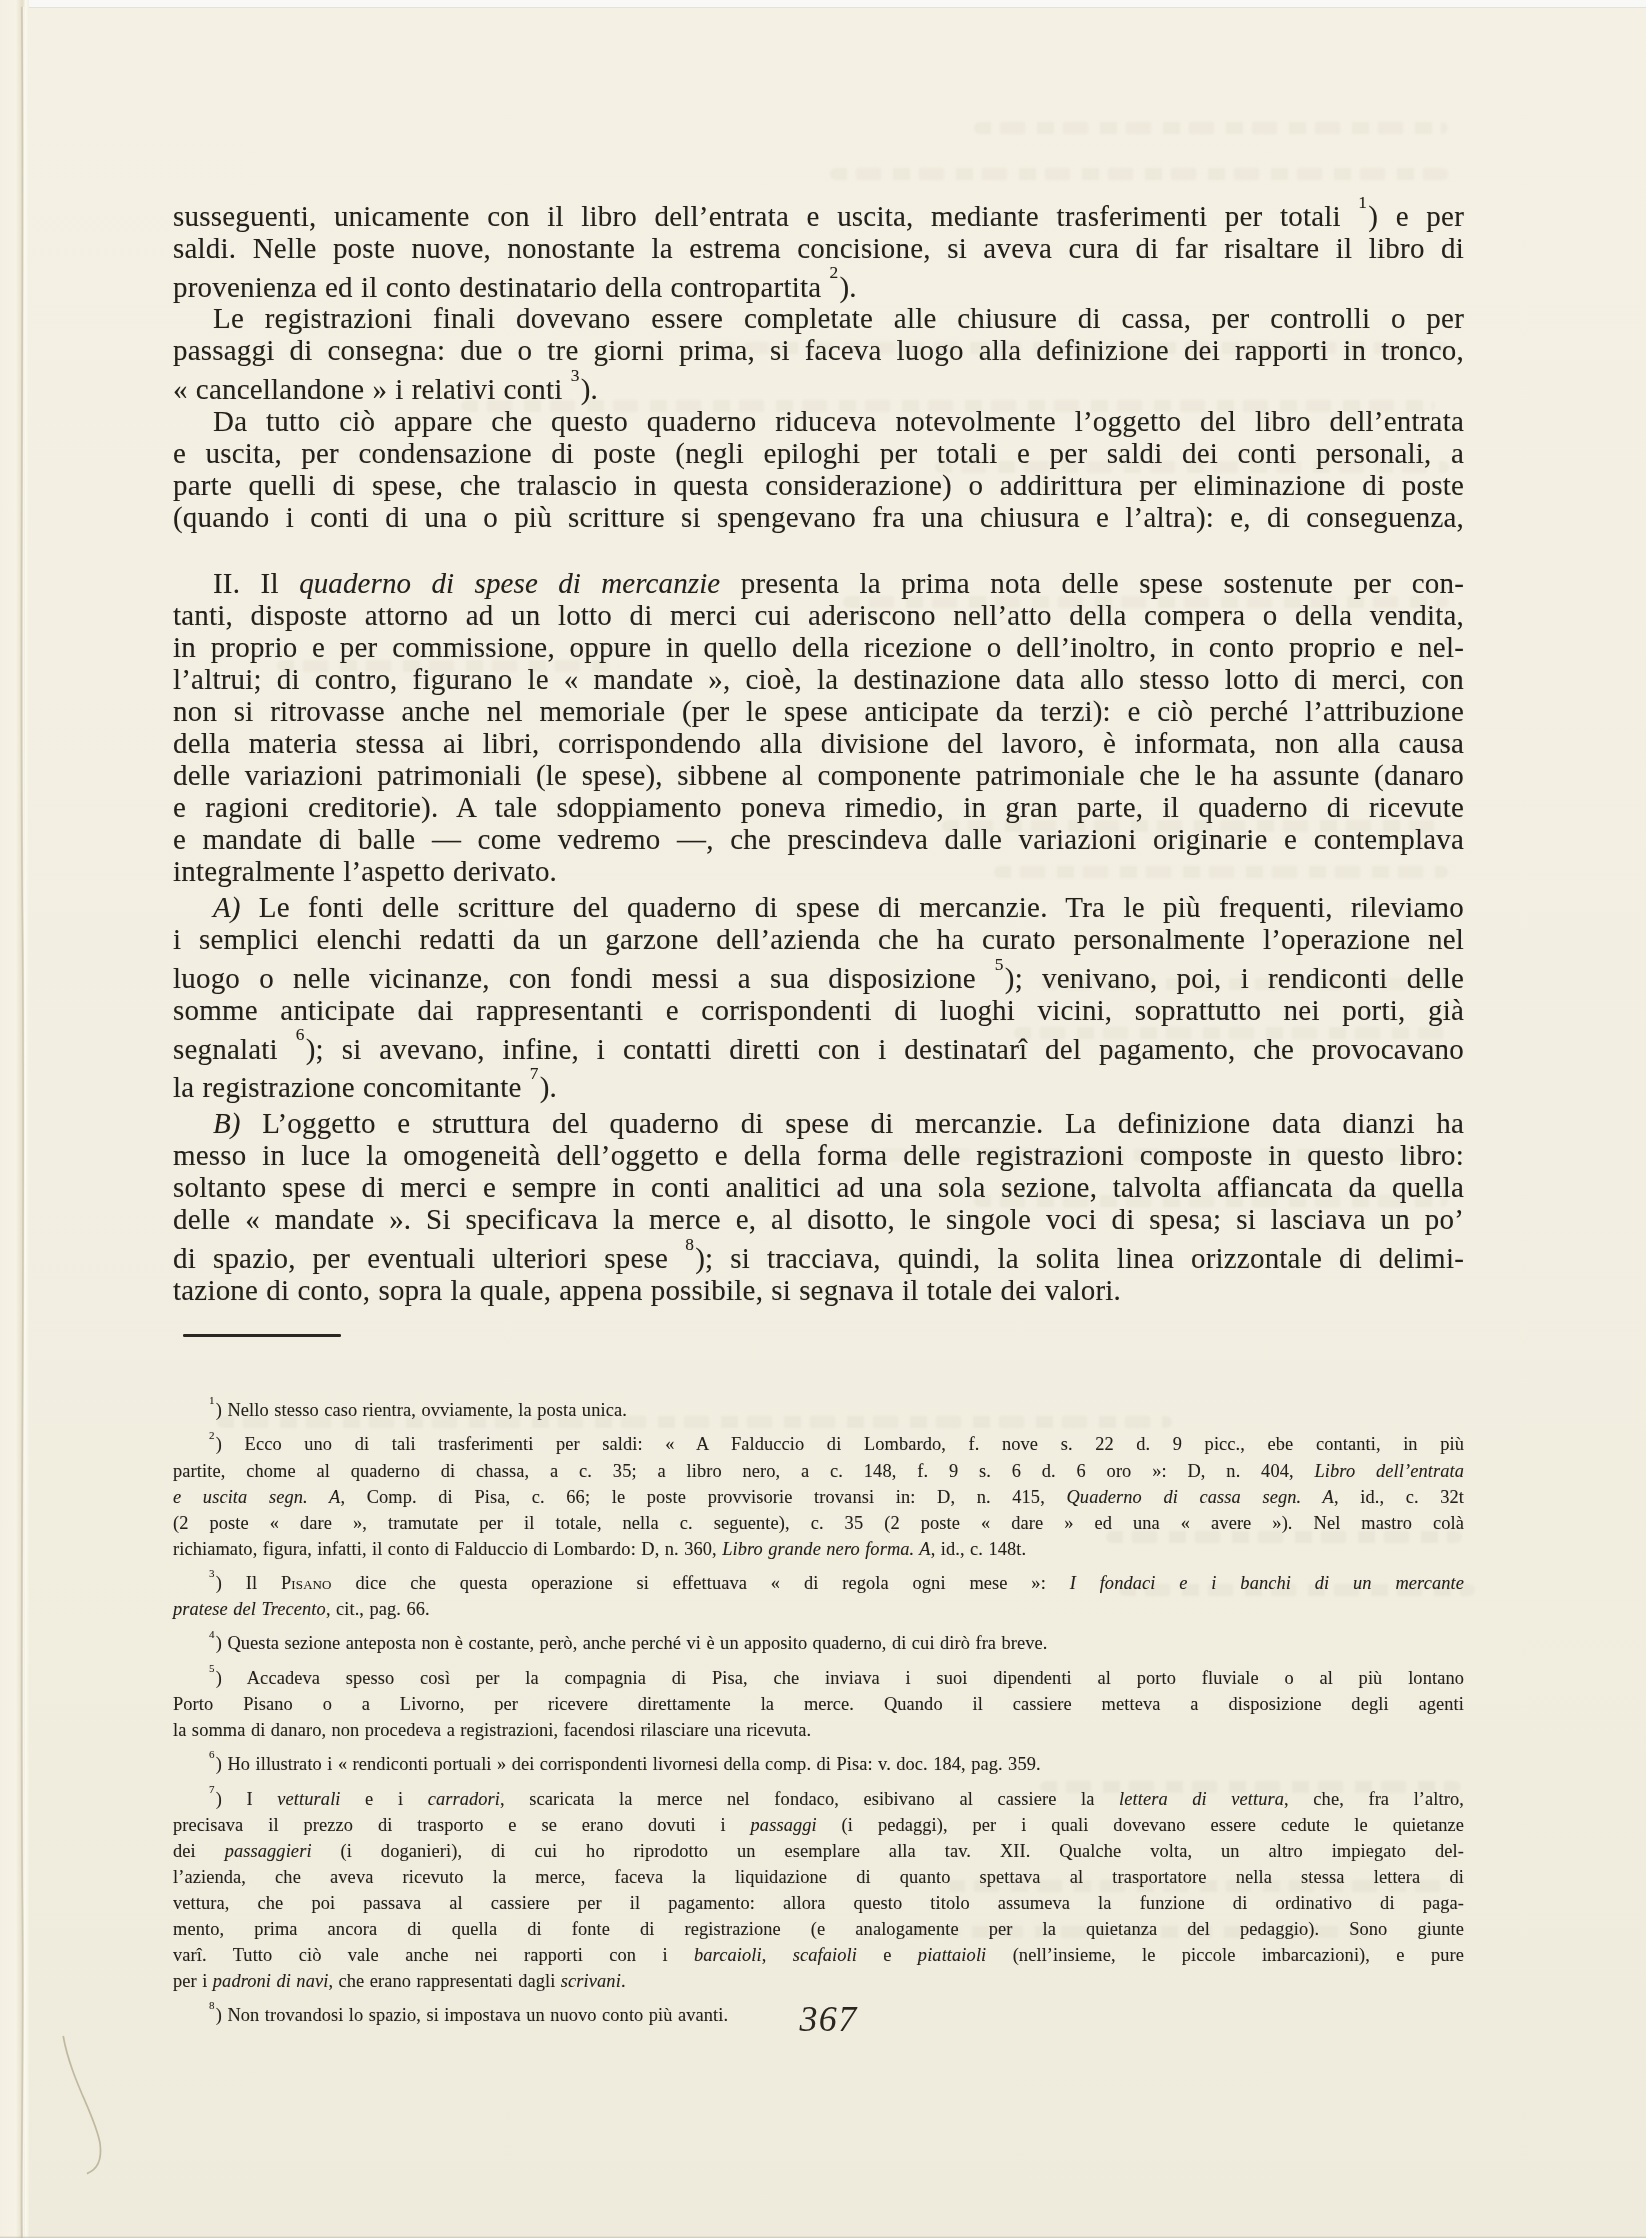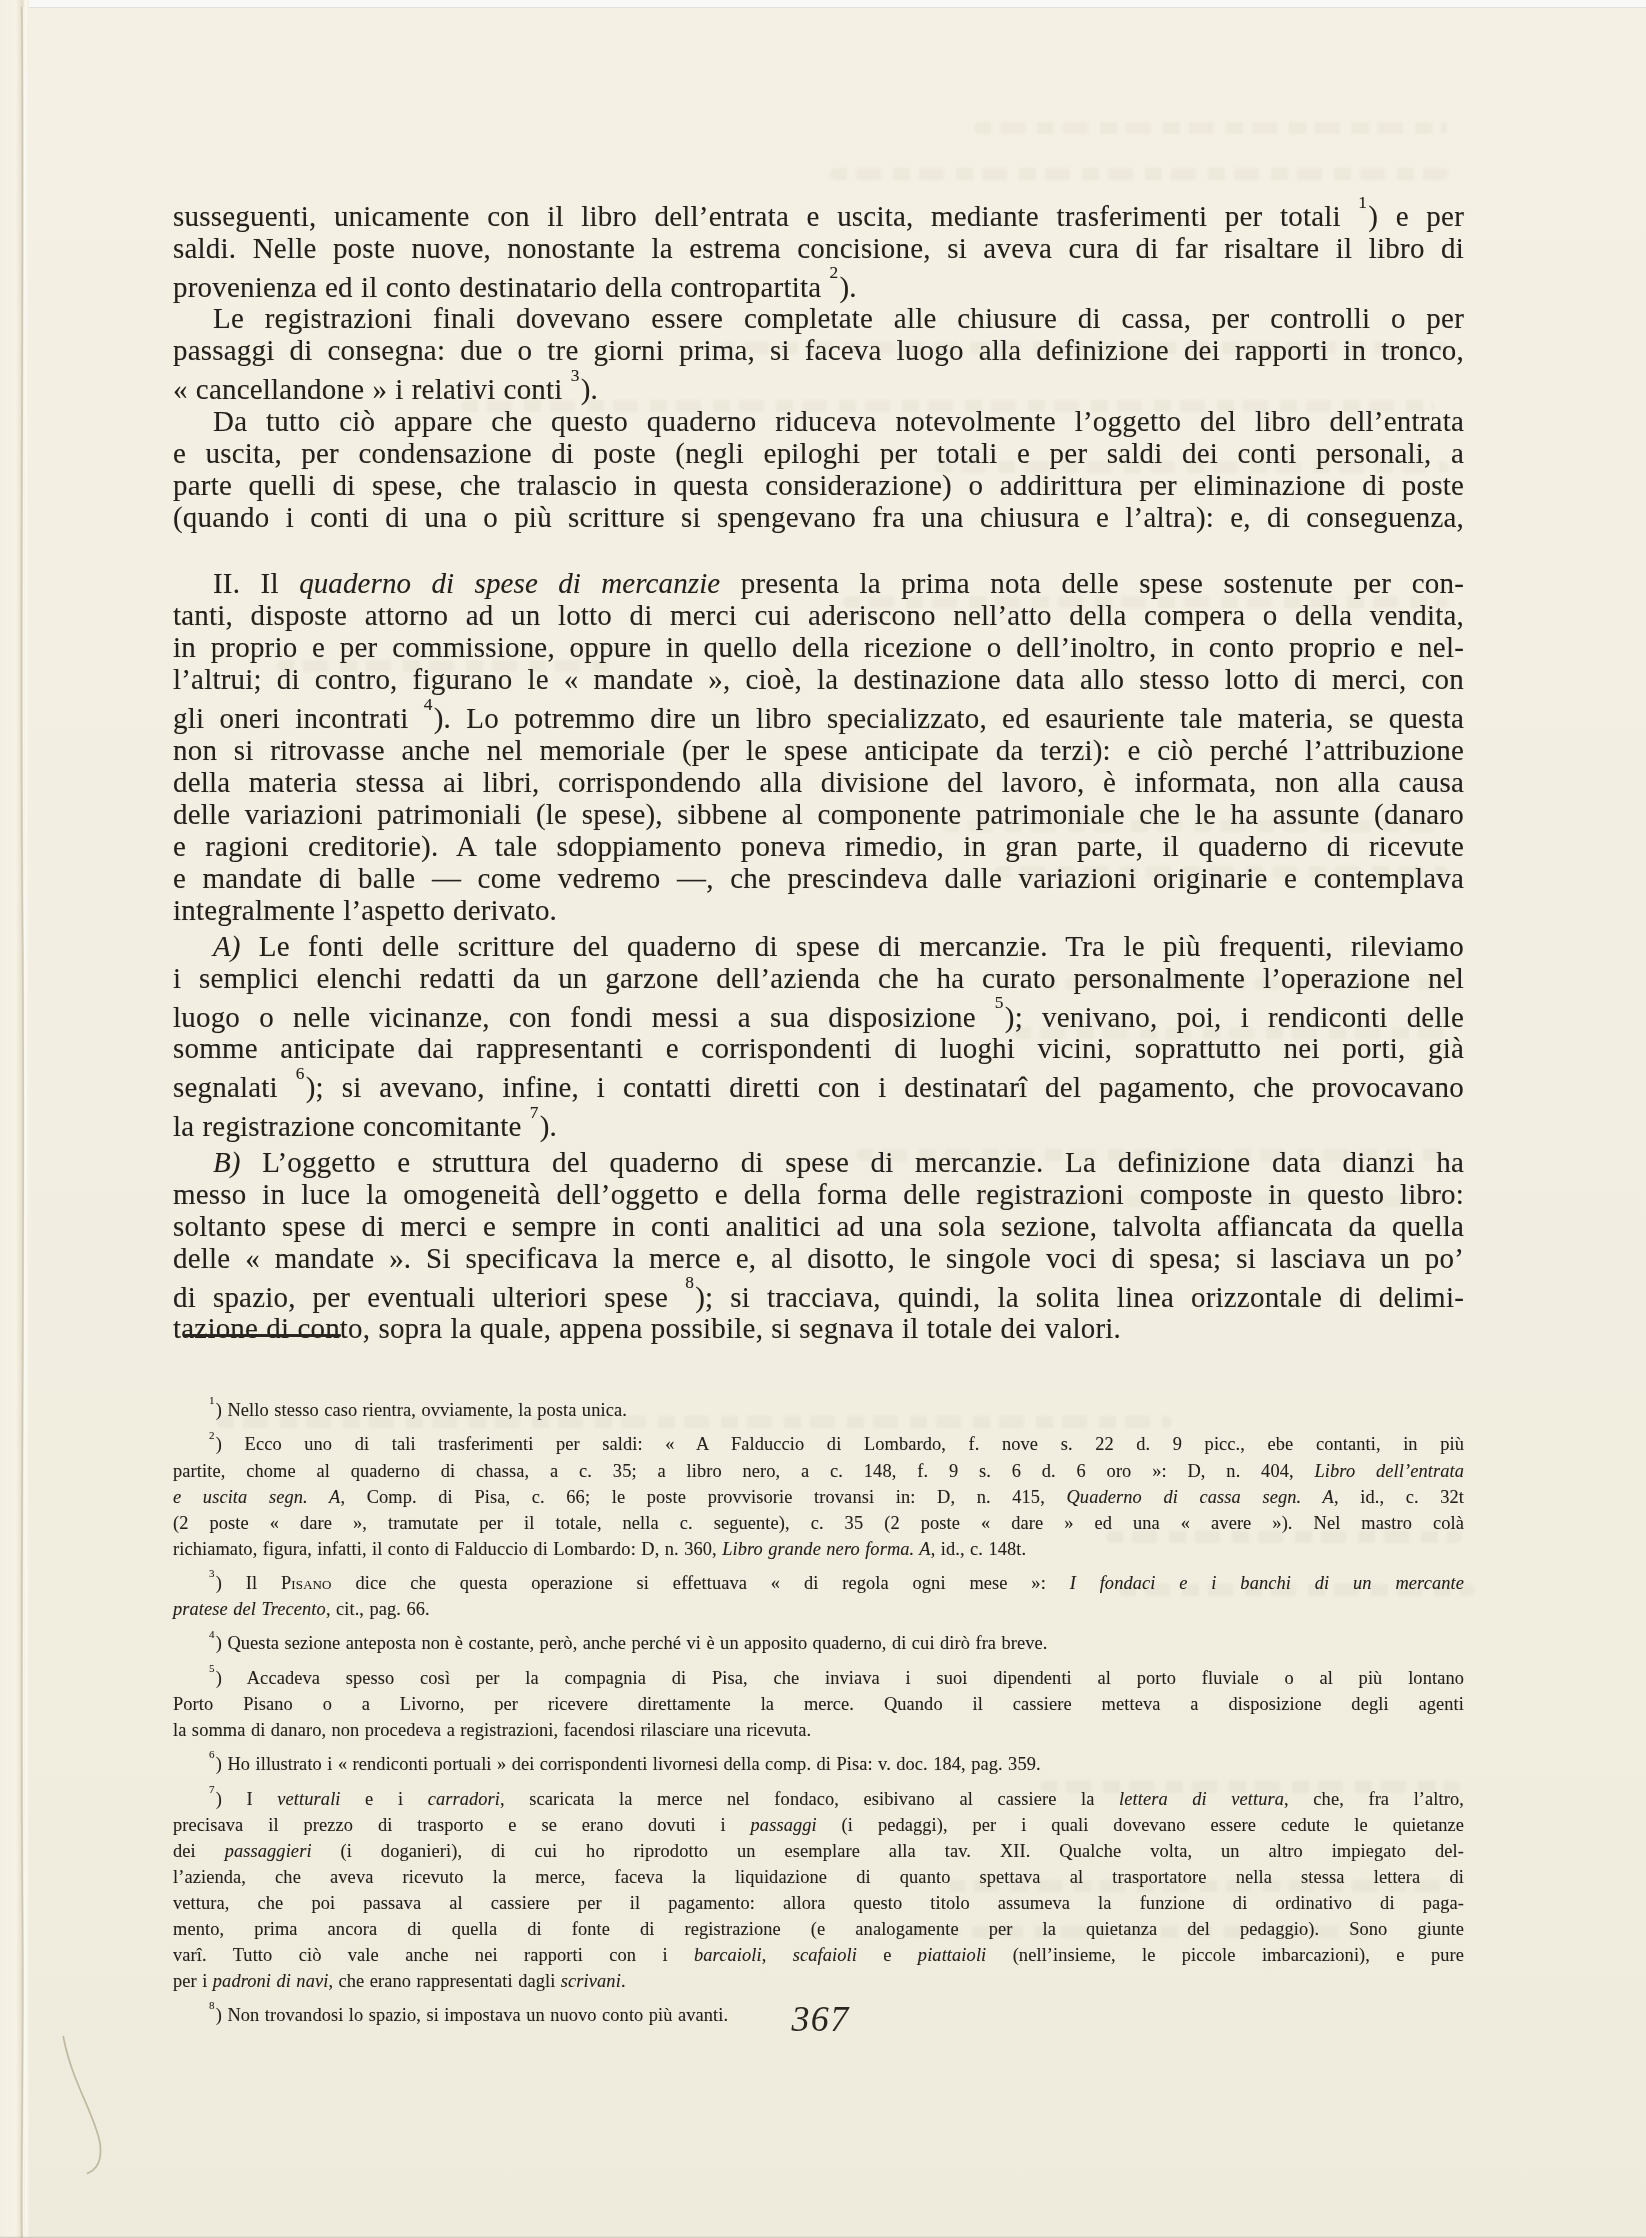--- a/index.html
+++ b/index.html
@@ -25,21 +25,21 @@
   .sc{font-variant:small-caps;}
   i{letter-spacing:0.1px;}
 
   .fnrule{position:absolute;left:183px;top:1334px;width:158px;height:2.6px;background:#2a2723;border-radius:1.3px;}
   .footnotes{position:absolute;left:173px;width:1291px;top:1358px;
         font-size:18.4px;line-height:26px;letter-spacing:0.1px;word-spacing:0.7px;
         text-shadow:0 0 0.7px rgba(36,33,28,.25);margin-top:34px;}
   .note+.note{margin-top:3.3px;}
   .note .tl:first-child{text-indent:36px;}
 
-  .page-number{position:absolute;left:4px;top:1998px;width:1633px;text-align:center;
+  .page-number{position:absolute;left:12px;top:1998px;width:1633px;text-align:center;
         font-style:italic;font-size:36px;color:#2a2620;letter-spacing:1.3px;}
 
   .ghost{position:absolute;height:12px;border-radius:6px;opacity:.09;filter:blur(1.3px);
         background:repeating-linear-gradient(90deg,
           rgba(120,110,82,.6) 0 17px, rgba(120,110,82,0) 17px 26px,
           rgba(120,110,82,.5) 26px 51px, rgba(120,110,82,0) 51px 63px);}
 </style>
 </head>
 <body>
 
@@ -91,21 +91,20 @@
         <div class="tl">Da tutto ciò appare che questo quaderno riduceva notevolmente l’oggetto del libro dell’entrata</div>
         <div class="tl">e uscita, per condensazione di poste (negli epiloghi per totali e per saldi dei conti personali, a</div>
         <div class="tl">parte quelli di spese, che tralascio in questa considerazione) o addirittura per eliminazione di poste</div>
         <div class="tl">(quando i conti di una o più scritture si spengevano fra una chiusura e l’altra): e, di conseguenza,</div>
       </div>
       <div class="para indent gap-large">
         <div class="tl">II. Il <i>quaderno di spese di mercanzie</i> presenta la prima nota delle spese sostenute per con-</div>
         <div class="tl">tanti, disposte attorno ad un lotto di merci cui aderiscono nell’atto della compera o della vendita,</div>
         <div class="tl">in proprio e per commissione, oppure in quello della ricezione o dell’inoltro, in conto proprio e nel-</div>
         <div class="tl">l’altrui; di contro, figurano le « mandate », cioè, la destinazione data allo stesso lotto di merci, con</div>
-        <div class="tl">gli oneri incontrati <sup class="fnref">4</sup>). Lo potremmo dire un libro specializzato, ed esauriente tale materia, se questa</div>
         <div class="tl">non si ritrovasse anche nel memoriale (per le spese anticipate da terzi): e ciò perché l’attribuzione</div>
         <div class="tl">della materia stessa ai libri, corrispondendo alla divisione del lavoro, è informata, non alla causa</div>
         <div class="tl">delle variazioni patrimoniali (le spese), sibbene al componente patrimoniale che le ha assunte (danaro</div>
         <div class="tl">e ragioni creditorie). A tale sdoppiamento poneva rimedio, in gran parte, il quaderno di ricevute</div>
         <div class="tl">e mandate di balle — come vedremo —, che prescindeva dalle variazioni originarie e contemplava</div>
         <div class="tl end">integralmente l’aspetto derivato.</div>
       </div>
       <div class="para indent gap-small">
         <div class="tl"><i>A)</i> Le fonti delle scritture del quaderno di spese di mercanzie. Tra le più frequenti, rileviamo</div>
         <div class="tl">i semplici elenchi redatti da un garzone dell’azienda che ha curato personalmente l’operazione nel</div>

